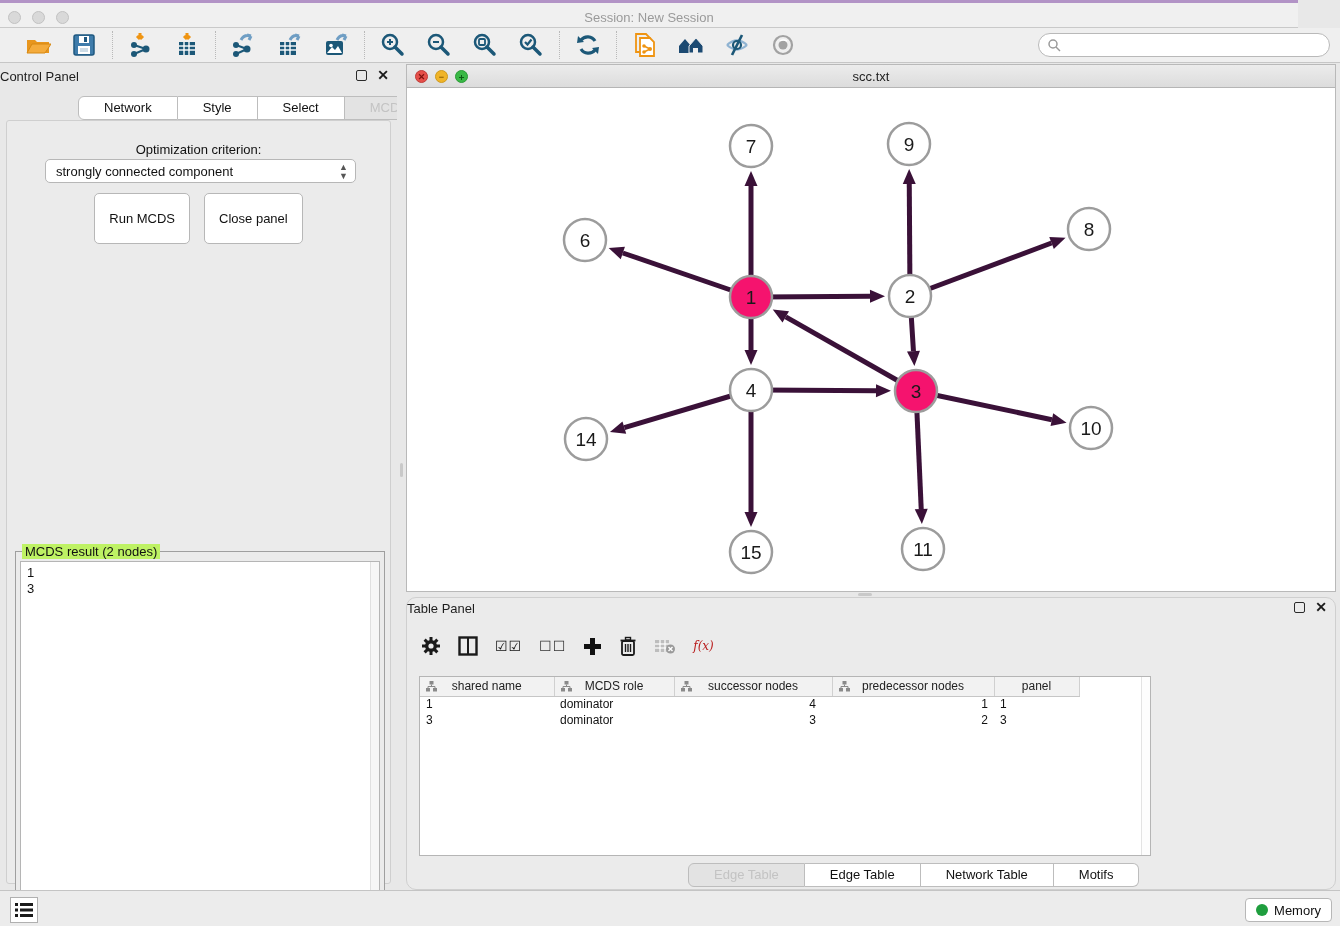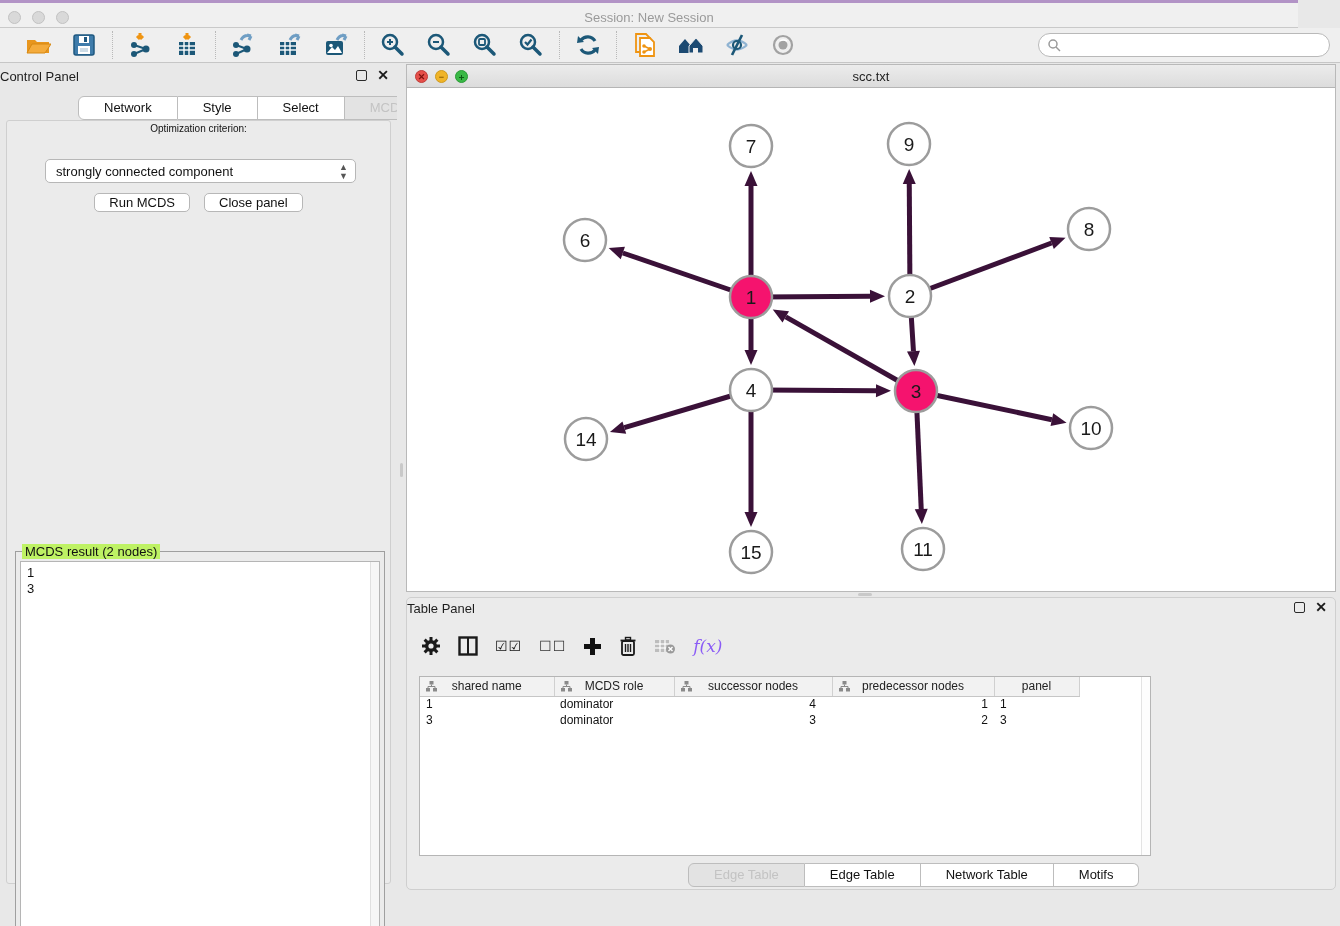--- a/index.html
+++ b/index.html
@@ -35,29 +35,29 @@
   .seg-tabs { position:absolute; display:flex; }
   .cp-tabs { left:78px; top:33px; }
   .seg-tab { font-size:13px; color:#111; background:#fff; border:1px solid #bdbdbd; border-left-width:0;
     padding:3px 25px; line-height:16px; cursor:pointer; white-space:nowrap; }
   .seg-tab:first-child { border-left-width:1px; border-radius:6px 0 0 6px; }
   .seg-tab:last-child { border-radius:0 6px 6px 0;text-align:right; }
   .seg-tab.active { background:#e3e3e3; color:#c3c3c3; }
 
   .cp-inner { position:absolute; left:6px; top:57px; width:385px; height:764px; background:#ebebeb;
     border:1px solid #cfcfcf; border-radius:3px; }
-  .opt-label { text-align:center; font-size:10px; color:#111; margin-top:2px; }
+  .opt-label { text-align:center; font-size:13px; color:#111; margin-top:21px; }
   .criterion-select { position:absolute; left:38px; top:38px; width:311px; height:24px; background:#fff;
     border:1px solid #b7b7b7; border-radius:5px; font-size:13px; color:#111; display:flex; align-items:center;
     padding-left:10px; cursor:pointer; }
   .stepper { position:absolute; right:7px; top:3px; display:flex; flex-direction:column; gap:1px; color:#555; }
   .stepper span { font-size:9px; line-height:8px; }
   .cp-buttons { position:absolute; left:0; top:72px; width:100%; display:flex; justify-content:center; gap:14px; }
   .btn { background:#fff; border:1px solid #b7b7b7; border-radius:5px; font-size:13px; color:#111;
-    padding:1px 14px; cursor:pointer; font-family:"Liberation Sans",sans-serif; }
+    padding:17px 14px; cursor:pointer; font-family:"Liberation Sans",sans-serif; }
 
   .result-fieldset { position:absolute; left:8px; top:430px; width:370px; height:384px;
     border:1px solid #9f9f9f; background:#ebebeb; }
   .result-legend { position:absolute; left:6px; top:-8px; background:#bef264; font-size:13px; color:#111; padding:0 3px; }
   .result-box { position:absolute; left:4px; top:9px; right:4px; bottom:4px; background:#fff; border:1px solid #b5b5b5; }
   .result-text { font-size:13px; color:#111; padding:3px 0 0 6px; white-space:pre; line-height:16px; }
   .result-scroll { position:absolute; right:0; top:0; bottom:0; width:9px; background:#f6f6f6; border-left:1px solid #e0e0e0; }
 
   .v-splitter { position:absolute; left:397px; top:63px; width:9px; height:827px; background:#e8e8e8; }
   .v-handle { position:absolute; left:3px; top:400px; width:3px; height:14px; background:#c9c9c9; border-radius:2px; }
@@ -73,25 +73,25 @@
   .tl.yellow { background:#f0b428; border:1px solid #cf9a1d; color:#8a5d00; }
   .tl.green { background:#39b845; border:1px solid #2a9b36; color:#0c5c14; }
   .net-title { position:absolute; left:0; right:0; top:4px; text-align:center; font-size:13px; color:#222; }
   .net-canvas { position:absolute; left:0; top:23px; width:928px; height:503px; background:#fff; }
 
   .h-splitter { position:absolute; left:406px; top:592px; width:930px; height:5px; }
   .h-handle { position:absolute; left:452px; top:1px; width:14px; height:3px; background:#c9c9c9; border-radius:2px; }
 
   
   .table-panel { position:absolute; left:406px; top:597px; width:930px; height:293px; background:#ebebeb;
-    border:1px solid #cfcfcf; border-radius:5px; }
+    border:1px solid #cfcfcf; border-radius:10px; }
   .tp-header { position:relative; height:24px; }
   .tp-toolbar { position:absolute; left:14px; top:28px; height:40px; display:flex; align-items:center; gap:17px; }
   .tp-tool { display:flex; align-items:center; justify-content:center; cursor:pointer; }
-  .fx-label { font-family:"DejaVu Serif", serif; font-style:italic; font-size:17px; color:#8b5cf6; }
+  .fx-label { font-family:"DejaVu Serif", serif; font-style:italic; font-size:12px; color:#b91c1c; }
   .checkpair { font-size:14px; letter-spacing:1px; color:#111; }
   .checkpair.unchecked { color:#333; }
 
   .node-table-wrap { position:absolute; left:12px; top:78px; width:732px; height:180px; background:#fff;
     border:1px solid #b5b5b5; }
   table.node-table { border-collapse:collapse; table-layout:fixed; }
   table.node-table th { height:19px; background:#f2f2f2; border-right:1px solid #d0d0d0; border-bottom:1px solid #c6c6c6;
     font-size:12px; font-weight:normal; color:#222; position:relative; text-align:center; }
   th .col-icon { position:absolute; left:6px; top:4px; }
   table.node-table td { height:16px; font-size:12px; color:#111; padding:0 6px; white-space:nowrap; overflow:hidden; }
@@ -544,14 +544,32 @@
     </div>
 
     <div class="seg-tabs tp-tabs">
       <span class="seg-tab active">Edge Table</span>
       <span class="seg-tab">Edge Table</span>
       <span class="seg-tab">Network Table</span>
       <span class="seg-tab">Motifs</span>
     </div>
   </div>
 
+  <div class="statusbar">
+    <span class="list-btn">
+      <svg width="18" height="14" viewBox="0 0 18 14">
+        <g fill="#1a1a1a">
+          <rect x="0" y="0" width="3" height="3"></rect>
+            <rect x="5" y="0" width="13" height="3"></rect>
+          <rect x="0" y="5.5" width="3" height="3"></rect>
+            <rect x="5" y="5.5" width="13" height="3"></rect>
+          <rect x="0" y="11" width="3" height="3"></rect>
+            <rect x="5" y="11" width="13" height="3"></rect>
+        </g>
+      </svg>
+    </span>
+    <span class="memory-btn">
+      <span class="mem-dot"></span>
+      <span>Memory</span>
+    </span>
+  </div>
 
 </div>
 
 </body></html>

